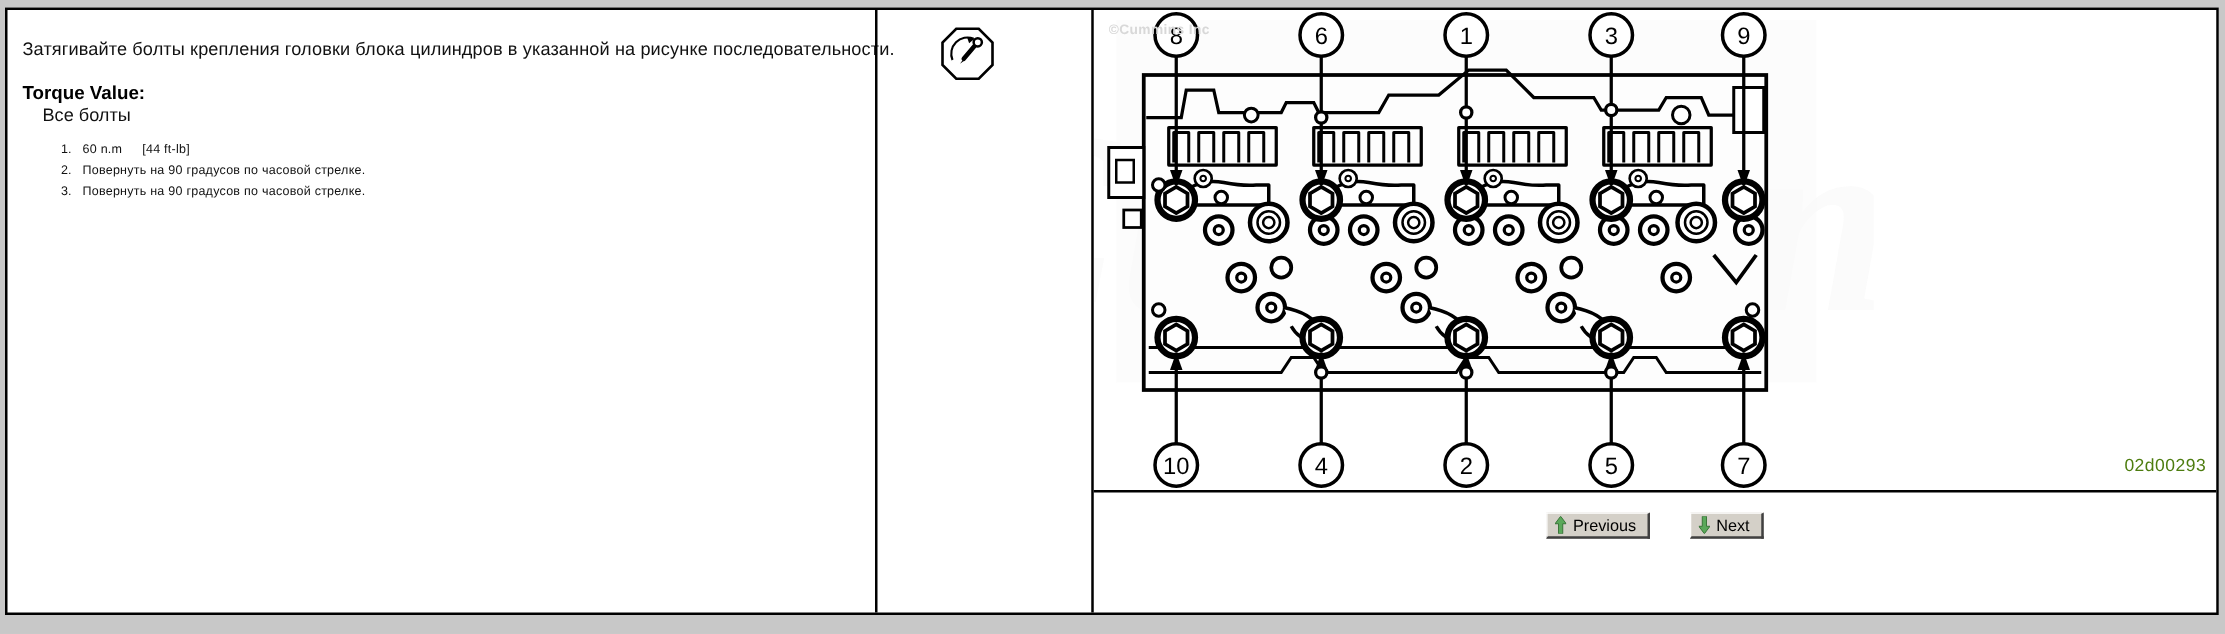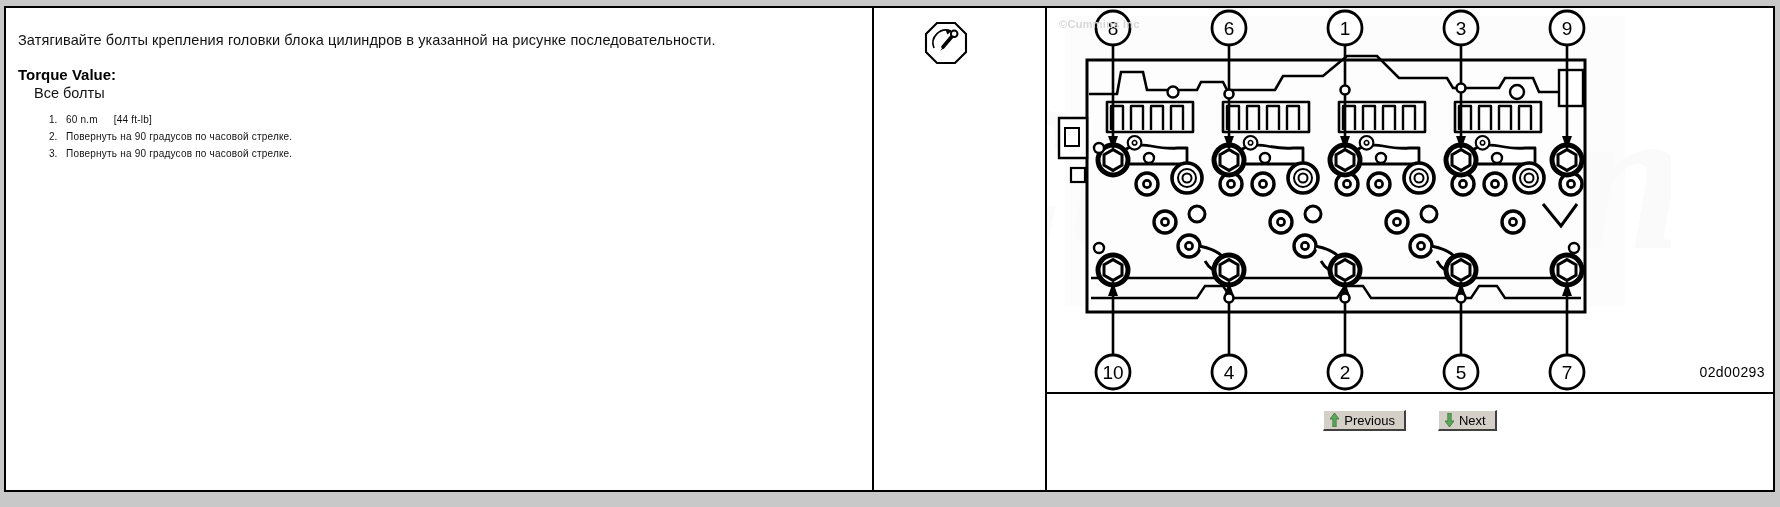--- a/index.html
+++ b/index.html
@@ -18,21 +18,21 @@
   
   .doc-table {
     position: absolute;
     left: 4px; top: 6px;
     width: 1771px; height: 486px;
     background: #ffffff;
     border: 2px solid #000;
     box-sizing: border-box;
     display: flex;
   }
-  .col-text   { width: 866px; box-sizing: border-box; position: relative; }
+  .col-text   { width: 694px; box-sizing: border-box; position: relative; }
   .col-icon   { width: 175px; box-sizing: border-box; position: relative;
                 border-left: 2px solid #000; border-right: 2px solid #000; }
   .col-image  { flex: 1; box-sizing: border-box; position: relative; }
 
   
   .instr-line {
     position: absolute;
     left: 12px; top: 24px;
     font-size: 14.5px;
     color: #111;
@@ -90,21 +90,21 @@
     font-size: 11px;
     color: #d8d8d8;
     font-weight: bold;
     letter-spacing: 0.3px;
     user-select: none;
   }
   .figure-id {
     position: absolute;
     right: 8px; bottom: 12px;
     font-size: 14px;
-    color: #000000;
+    color: #4d7c0f;
     letter-spacing: 0.4px;
     text-align: center;
   }
   .size-links {
     position: absolute;
     left: 0; right: 0; top: 340px;
     text-align: center;
     font-size: 11.5px;
     letter-spacing: 0.6px;
   }

